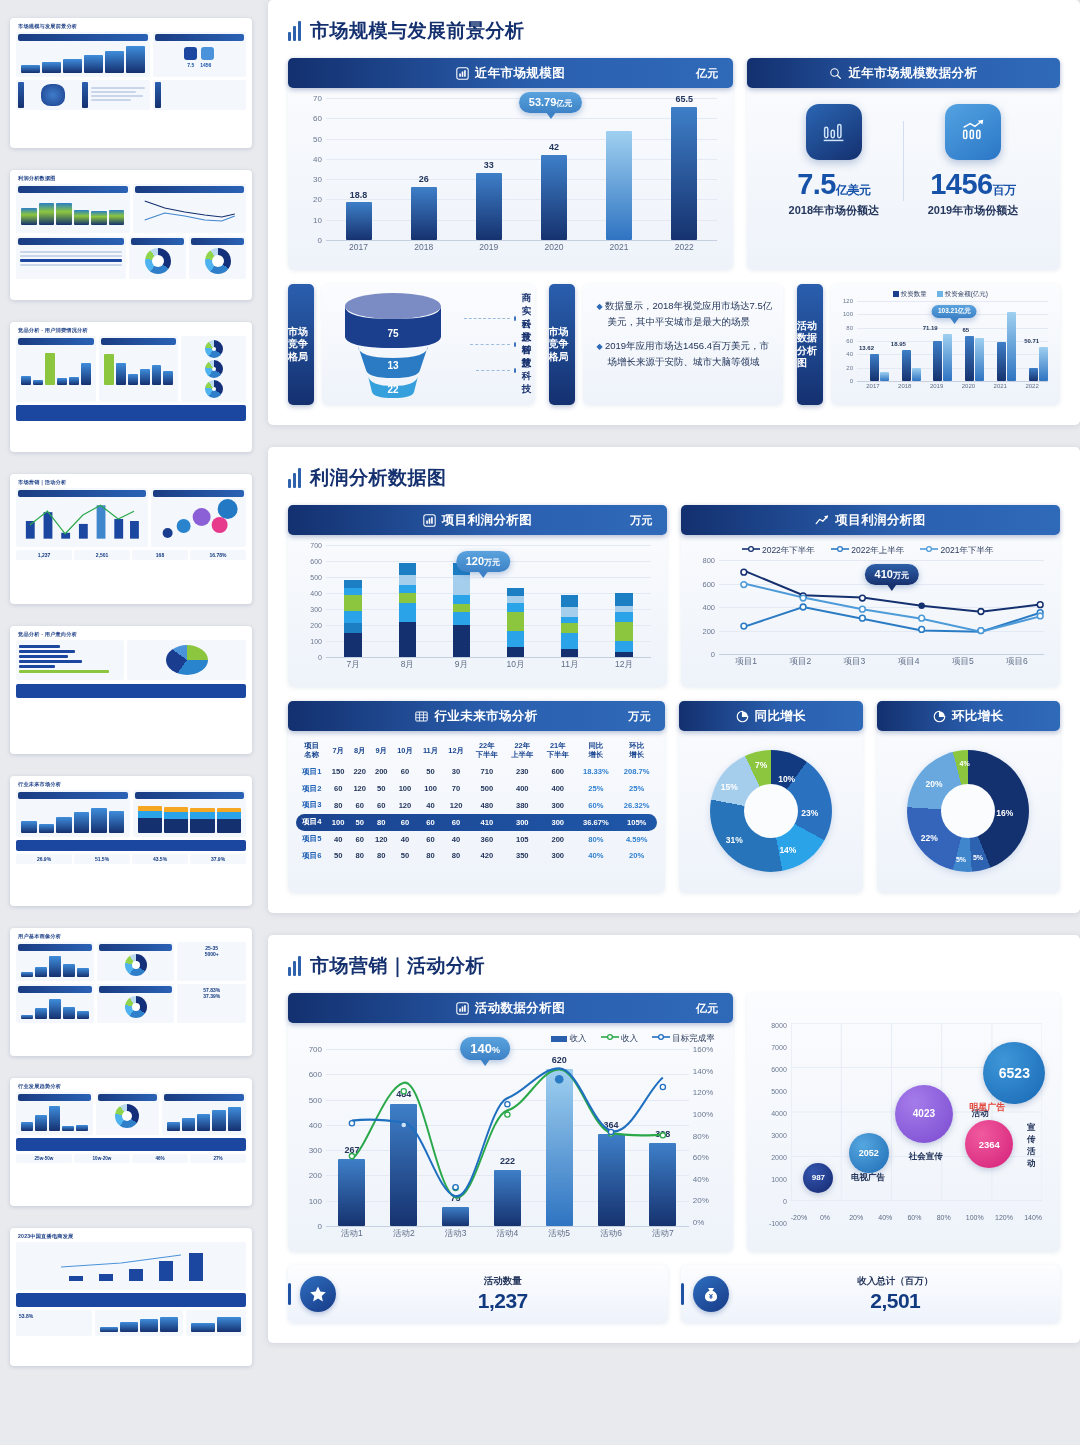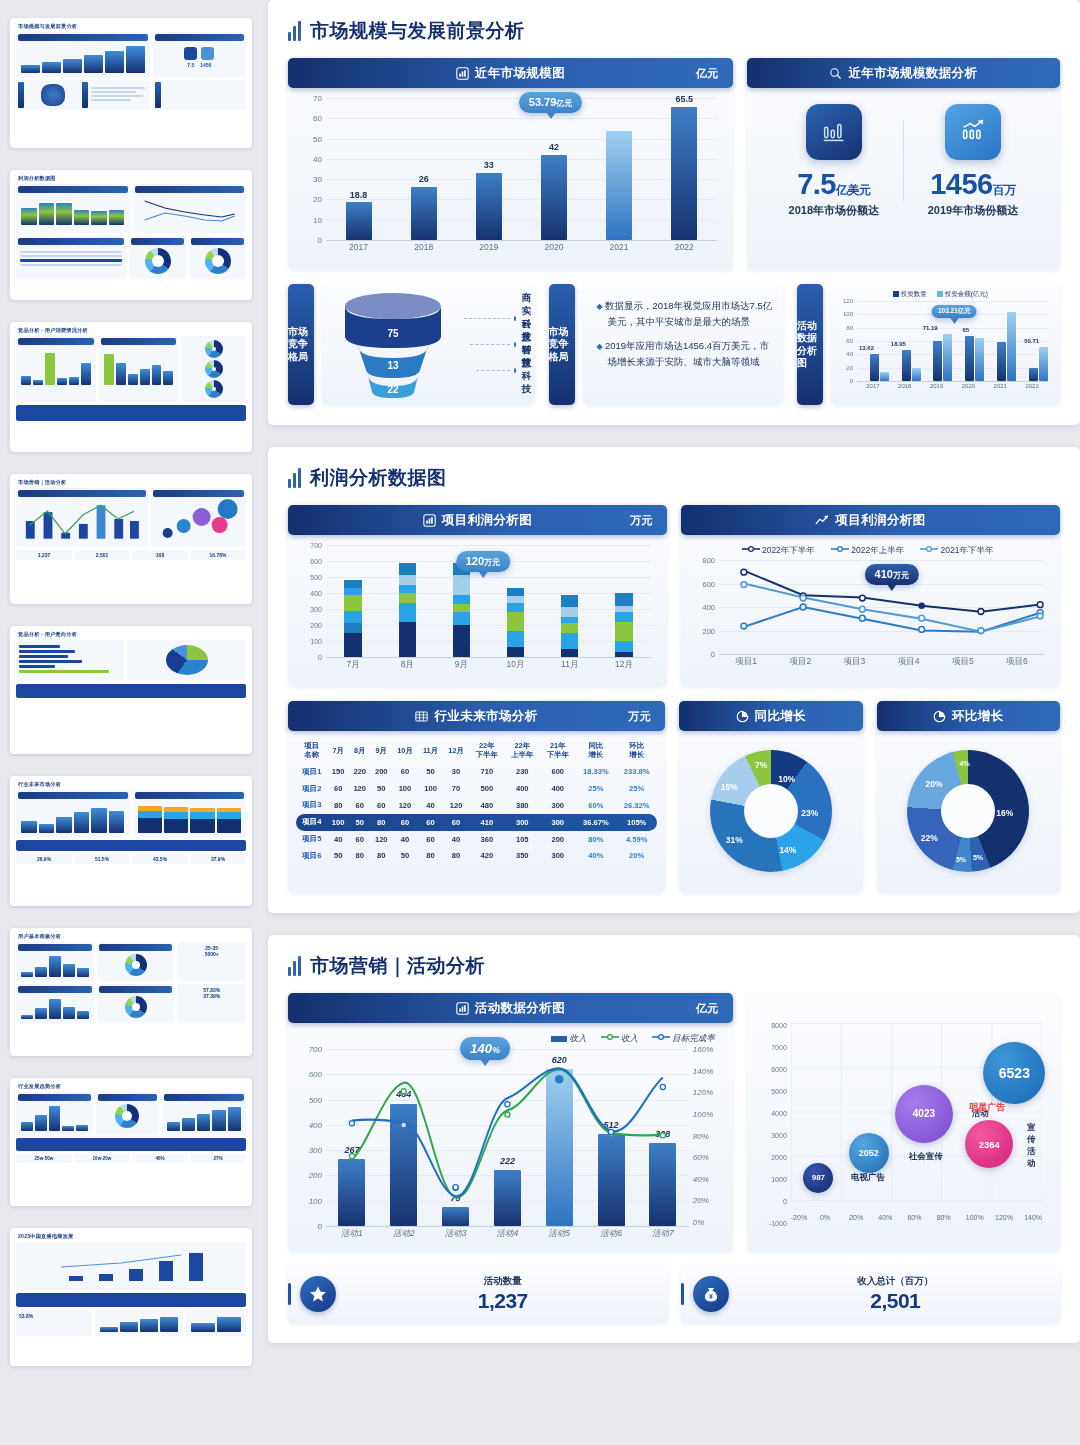--- a/index.html
+++ b/index.html
@@ -994,21 +994,21 @@
                   <td>150</td>
                 <td>220</td>
                   <td>200</td>
                 <td>60</td>
                   <td>50</td>
                 <td>30</td>
                   <td>710</td>
                 <td>230</td>
                   <td>600</td>
                 <td class="pct">18.33%</td>
-                  <td class="pct">233.8%</td>
+                  <td class="pct">208.7%</td>
               </tr>
               <tr>
                 <td>项目2</td>
                   <td>60</td>
                 <td>120</td>
                   <td>50</td>
                 <td>100</td>
                   <td>100</td>
                 <td>70</td>
                   <td>500</td>
@@ -1145,21 +1145,21 @@
               <svg width="13" height="13" viewBox="0 0 16 16">
                 <rect x="1" y="1" width="14" height="14" rx="2.5" fill="none" stroke="#fff" stroke-width="1.3"></rect>
                 <rect x="4" y="8" width="2" height="4" fill="#fff"></rect>
                 <rect x="7" y="5.5" width="2" height="6.5" fill="#fff"></rect>
                 <rect x="10" y="4" width="2" height="8" fill="#fff"></rect>
               </svg>
             </span>
           <span>活动数据分析图</span>
           <span class="unit">亿元</span>
         </div>
-        <div class="card-body" style="padding-bottom:8px;font-style:italic;">
+        <div class="card-body" style="padding-bottom:8px;">
           <div class="legend" style="margin-bottom:4px;">
             <span><i style="width:16px;height:6px;background:#2a5fae;vertical-align:middle;"></i> <span>收入</span></span>
             <span><svg width="18" height="8">
                   <line x1="0" y1="4" x2="18" y2="4" stroke="#2aa84a" stroke-width="1.6"></line>
                   <circle cx="9" cy="4" r="2.4" fill="#fff" stroke="#2aa84a" stroke-width="1.3"></circle>
                 </svg> <span>收入</span></span>
             <span><svg width="18" height="8">
                   <line x1="0" y1="4" x2="18" y2="4" stroke="#1f6fc0" stroke-width="1.6"></line>
                   <circle cx="9" cy="4" r="2.4" fill="#fff" stroke="#1f6fc0" stroke-width="1.3"></circle>
                 </svg> <span>目标完成率</span></span>
@@ -1211,21 +1211,21 @@
                 </div>
               <div class="bcol">
                   <span class="blabel" style="bottom:34%">222</span>
                   <div class="bar" style="width:52%;height:31.7%"></div>
                 </div>
               <div class="bcol">
                   <span class="blabel" style="bottom:91%">620</span>
                   <div class="bar lite" style="width:52%;height:88.6%"></div>
                 </div>
               <div class="bcol">
-                  <span class="blabel" style="bottom:54.5%">512</span>
+                  <span class="blabel" style="bottom:54.5%">364</span>
                   <div class="bar" style="width:52%;height:52%"></div>
                 </div>
               <div class="bcol">
                   <span class="blabel" style="bottom:49.3%">328</span>
                   <div class="bar" style="width:52%;height:46.9%"></div>
                 </div>
             </div>
             <div class="plot" style="right:32px;pointer-events:none;">
               <svg width="100%" height="100%" viewBox="0 0 420 173" preserveAspectRatio="none" style="position:absolute;inset:0;">
                 <path d="M30 108 C 48 95, 68 38, 90 33 C 112 28, 128 140, 150 145 C 172 150, 188 65, 210 60 C 232 55, 248 20, 270 20 C 292 20, 308 78, 330 82 C 352 86, 378 84, 390 84" fill="none" stroke="#2aa84a" stroke-width="2.2"></path>

